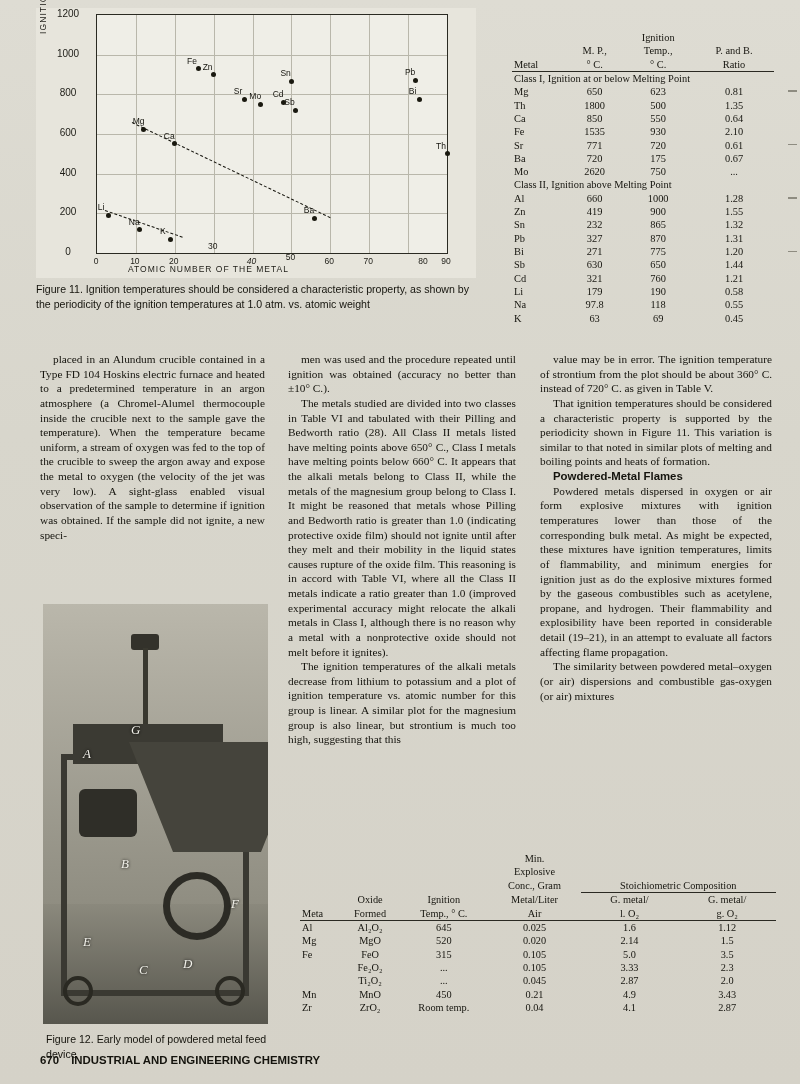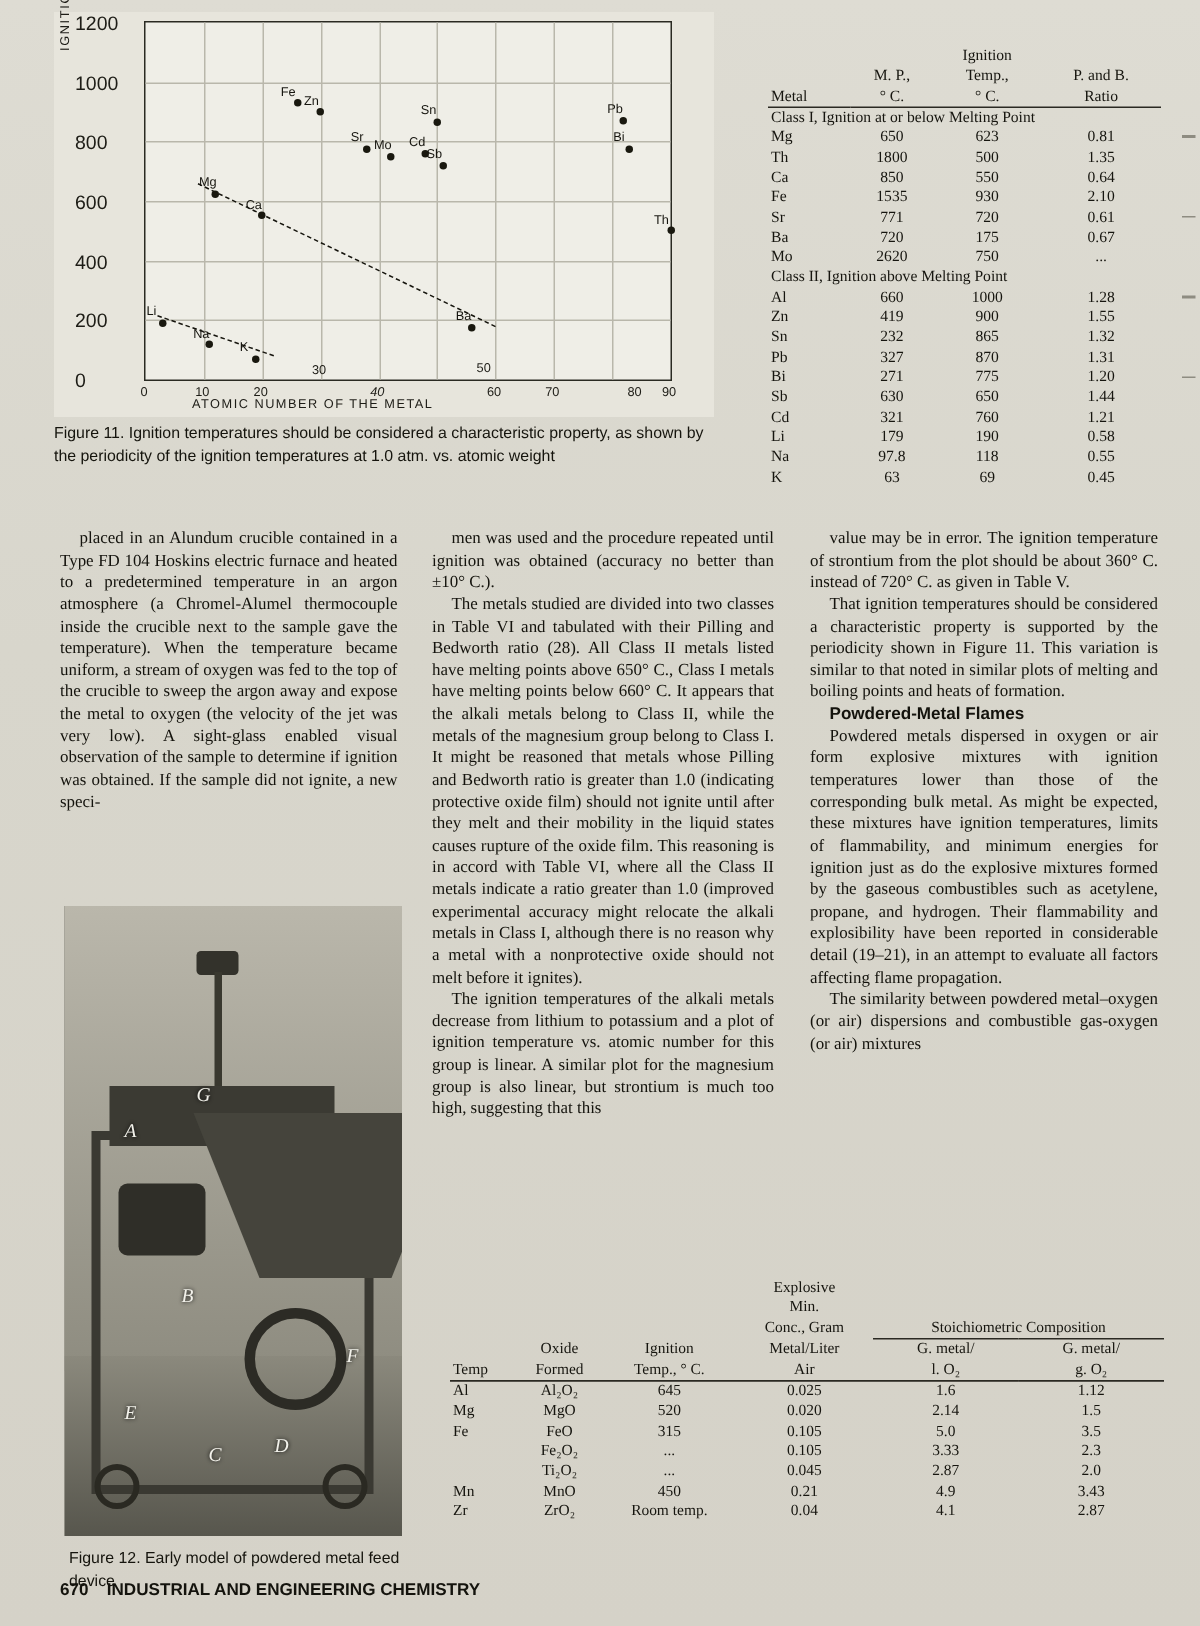--- a/index.html
+++ b/index.html
@@ -30,22 +30,22 @@
   .grid-h{height:1px;left:0;right:0;}
   .ylab{
     position:absolute;left:2px;top:26px;
     transform:rotate(-90deg);transform-origin:left top;
     font-size:8.5px;letter-spacing:1.1px;
     font-family:"Liberation Sans",sans-serif;
     white-space:nowrap;
     color:#1d1c16;
   }
   .ytick{
-    position:absolute;right:0;width:36px;text-align:left;
-    font-size:13px;font-family:"Liberation Sans",sans-serif;color:#1d1c16;
+    position:absolute;right:0;width:36px;text-align:center;
+    font-size:10px;font-family:"Liberation Sans",sans-serif;color:#1d1c16;
   }
   .xtick{
     position:absolute;width:24px;text-align:center;
     font-size:8.5px;font-family:"Liberation Sans",sans-serif;color:#1d1c16;
   }
   .xlab{
     position:absolute;left:92px;top:256px;
     font-size:8.5px;letter-spacing:1px;
     font-family:"Liberation Sans",sans-serif;color:#1d1c16;
   }
@@ -216,21 +216,21 @@
         <div class="ptlabel" style="left: 311.778px; top: 71.2917px;">Bi</div>
         <div class="pt" style="left: 347.5px; top: 136.333px;"></div>
         <div class="ptlabel" style="left: 339px; top: 125.833px;">Th</div>
       </div>
     <div class="xlab">ATOMIC NUMBER OF THE METAL</div>
   <div class="xtick" style="left: 48px; top: 248px;">0</div>
       <div class="xtick" style="left: 86.8889px; top: 248px;">10</div>
       <div class="xtick" style="left: 125.778px; top: 248px;">20</div>
       <div class="xtick" style="left: 164.667px; top: 233px;">30</div>
       <div class="xtick" style="left: 203.556px; top: 248px; font-style: italic;">40</div>
-      <div class="xtick" style="left: 242.444px; top: 232px; margin-left: 32px;">50</div>
+      <div class="xtick" style="left: 242.444px; top: 244px;">50</div>
       <div class="xtick" style="left: 281.333px; top: 248px;">60</div>
       <div class="xtick" style="left: 320.222px; top: 248px;">70</div>
       <div class="xtick" style="left: 375px; top: 248px;">80</div>
       <div class="xtick" style="left: 398px; top: 248px;">90</div>
       <div class="ytick" style="left: 14px; top: 238px;">0</div>
       <div class="ytick" style="left: 14px; top: 198.333px;">200</div>
       <div class="ytick" style="left: 14px; top: 158.667px;">400</div>
       <div class="ytick" style="left: 14px; top: 119px;">600</div>
       <div class="ytick" style="left: 14px; top: 79.3333px;">800</div>
       <div class="ytick" style="left: 14px; top: 39.6667px;">1000</div>
@@ -424,47 +424,47 @@
   </div>
   <div class="cap" id="fig12cap">Figure 12.   Early model of powdered metal feed device</div>
 
   <div class="tblVII">
     <table>
       <tbody>
           <tr>
         <td></td>
             <td></td>
             <td></td>
+        <td class="ctr">Min.</td>
+        <td colspan="2"></td>
+      </tr>
+      <tr>
+        <td></td>
+            <td></td>
+            <td></td>
         <td class="ctr">Explosive</td>
-        <td colspan="2"></td>
-      </tr>
-      <tr>
-        <td></td>
-            <td></td>
-            <td></td>
-        <td class="ctr">Min.</td>
         <td colspan="2"></td>
       </tr>
       <tr>
         <td></td>
             <td></td>
             <td></td>
         <td class="ctr">Conc., Gram</td>
         <td class="ctr hdrline" colspan="2">Stoichiometric Composition</td>
       </tr>
       <tr>
         <td></td>
         <td class="ctr">Oxide</td>
         <td class="ctr">Ignition</td>
         <td class="ctr">Metal/Liter</td>
         <td class="ctr">G. metal/</td>
         <td class="ctr">G. metal/</td>
       </tr>
       <tr class="hdrline">
-        <td>Temp</td>
+        <td>Meta</td>
         <td class="ctr">Formed</td>
         <td class="ctr">Temp., ° C.</td>
         <td class="ctr">Air</td>
         <td class="ctr">l. O₂</td>
         <td class="ctr">g. O₂</td>
       </tr>
       </tbody>
         <tbody id="t7body">
           <tr>
             <td class="lft">Al</td>

